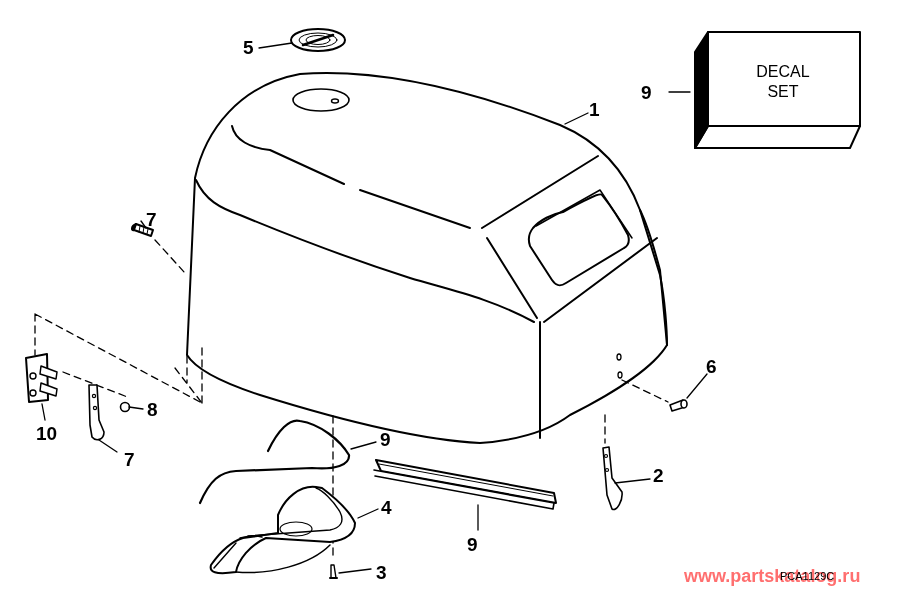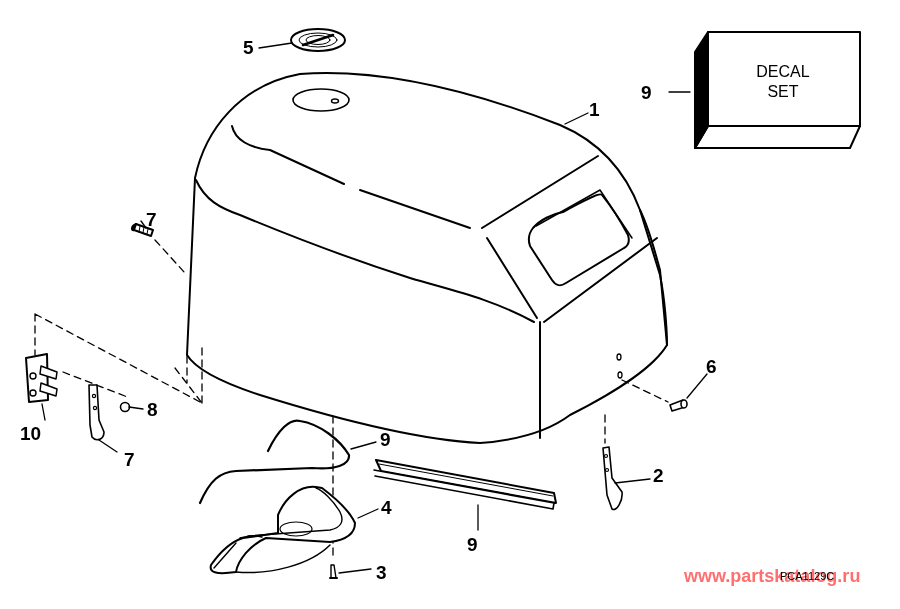--- a/index.html
+++ b/index.html
@@ -139,21 +139,21 @@
 
 <div class="callout" style="left:589px;top:100px;">1</div>
 <div class="callout" style="left:653px;top:466px;">2</div>
 <div class="callout" style="left:376px;top:563px;">3</div>
 <div class="callout" style="left:381px;top:498px;">4</div>
 <div class="callout" style="left:243px;top:38px;">5</div>
 <div class="callout" style="left:706px;top:357px;">6</div>
 <div class="callout" style="left:124px;top:450px;">7</div>
 <div class="callout" style="left:147px;top:400px;">8</div>
 <div class="callout" style="left:380px;top:430px;">9</div>
-<div class="callout" style="left:20px;top:424px;">10</div>
+<div class="callout" style="left:36px;top:424px;">10</div>
 <div class="callout" style="left:146px;top:210px;">7</div>
 <div class="callout" style="left:467px;top:535px;">9</div>
 <div class="callout" style="left:641px;top:83px;">9</div>
 
 <div class="decal-text">
   <div>DECAL</div>
   <div>SET</div>
 </div>
 
 <div class="watermark">www.partskatalog.ru</div>

